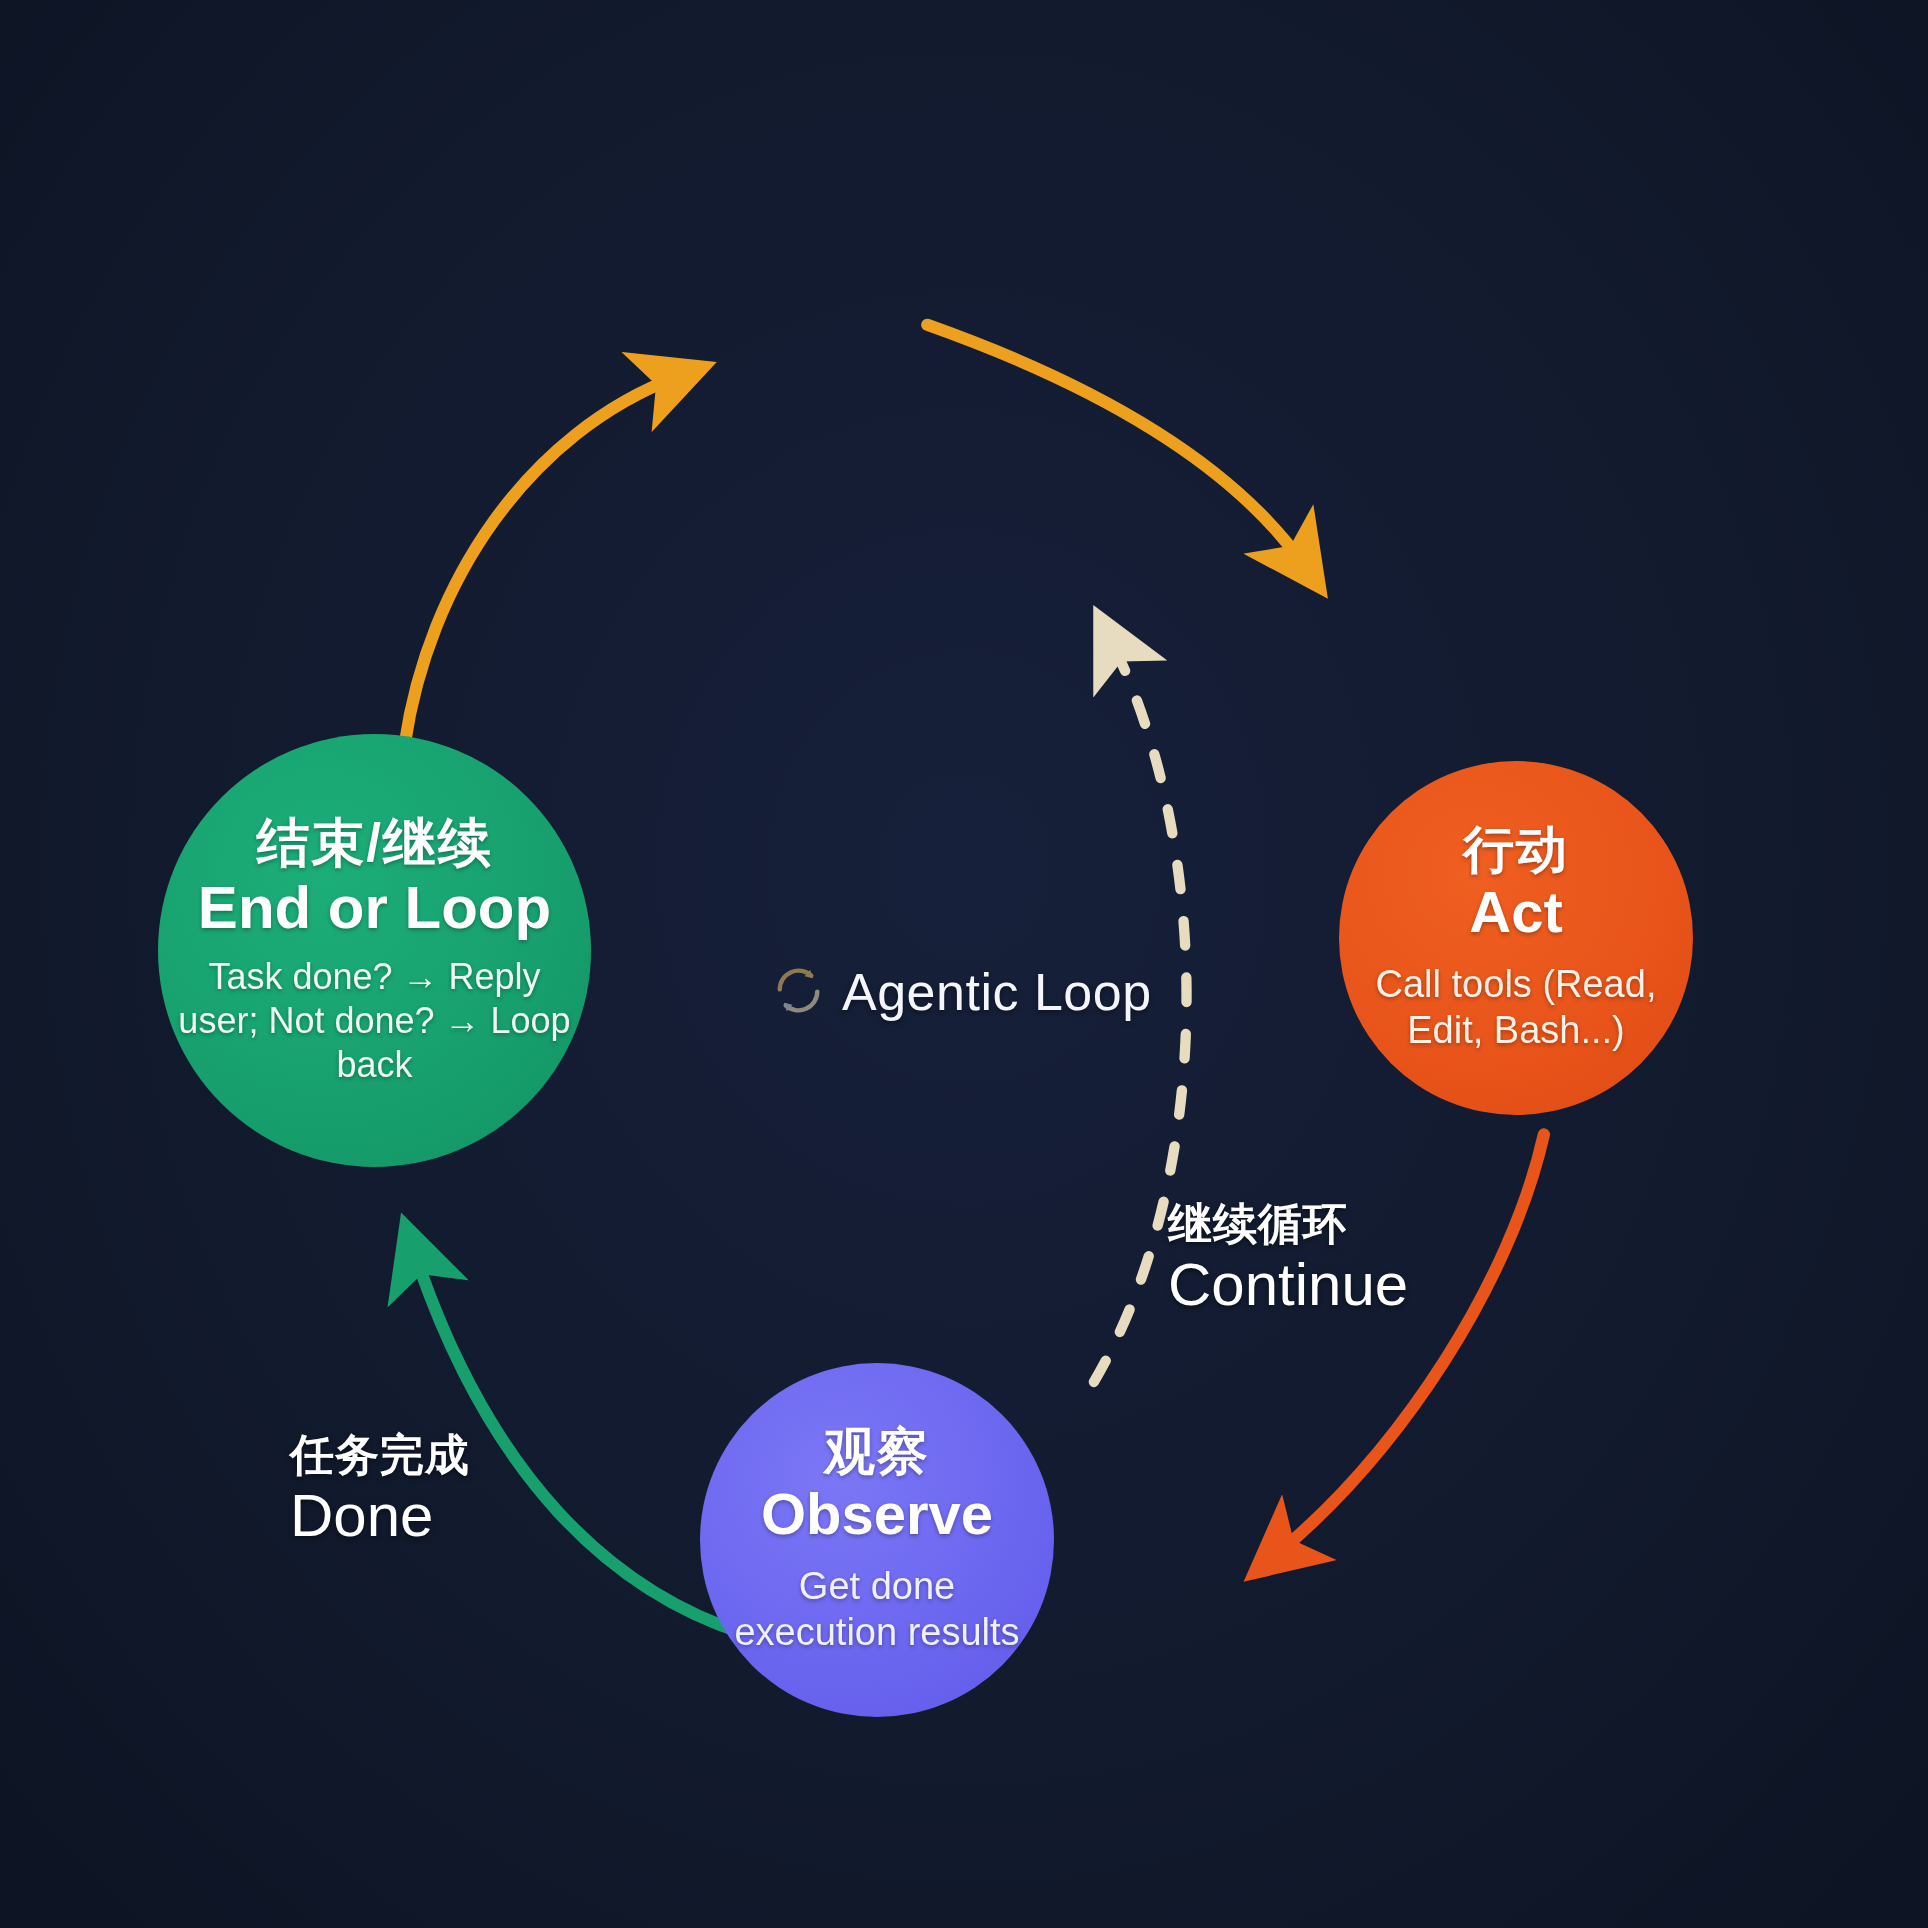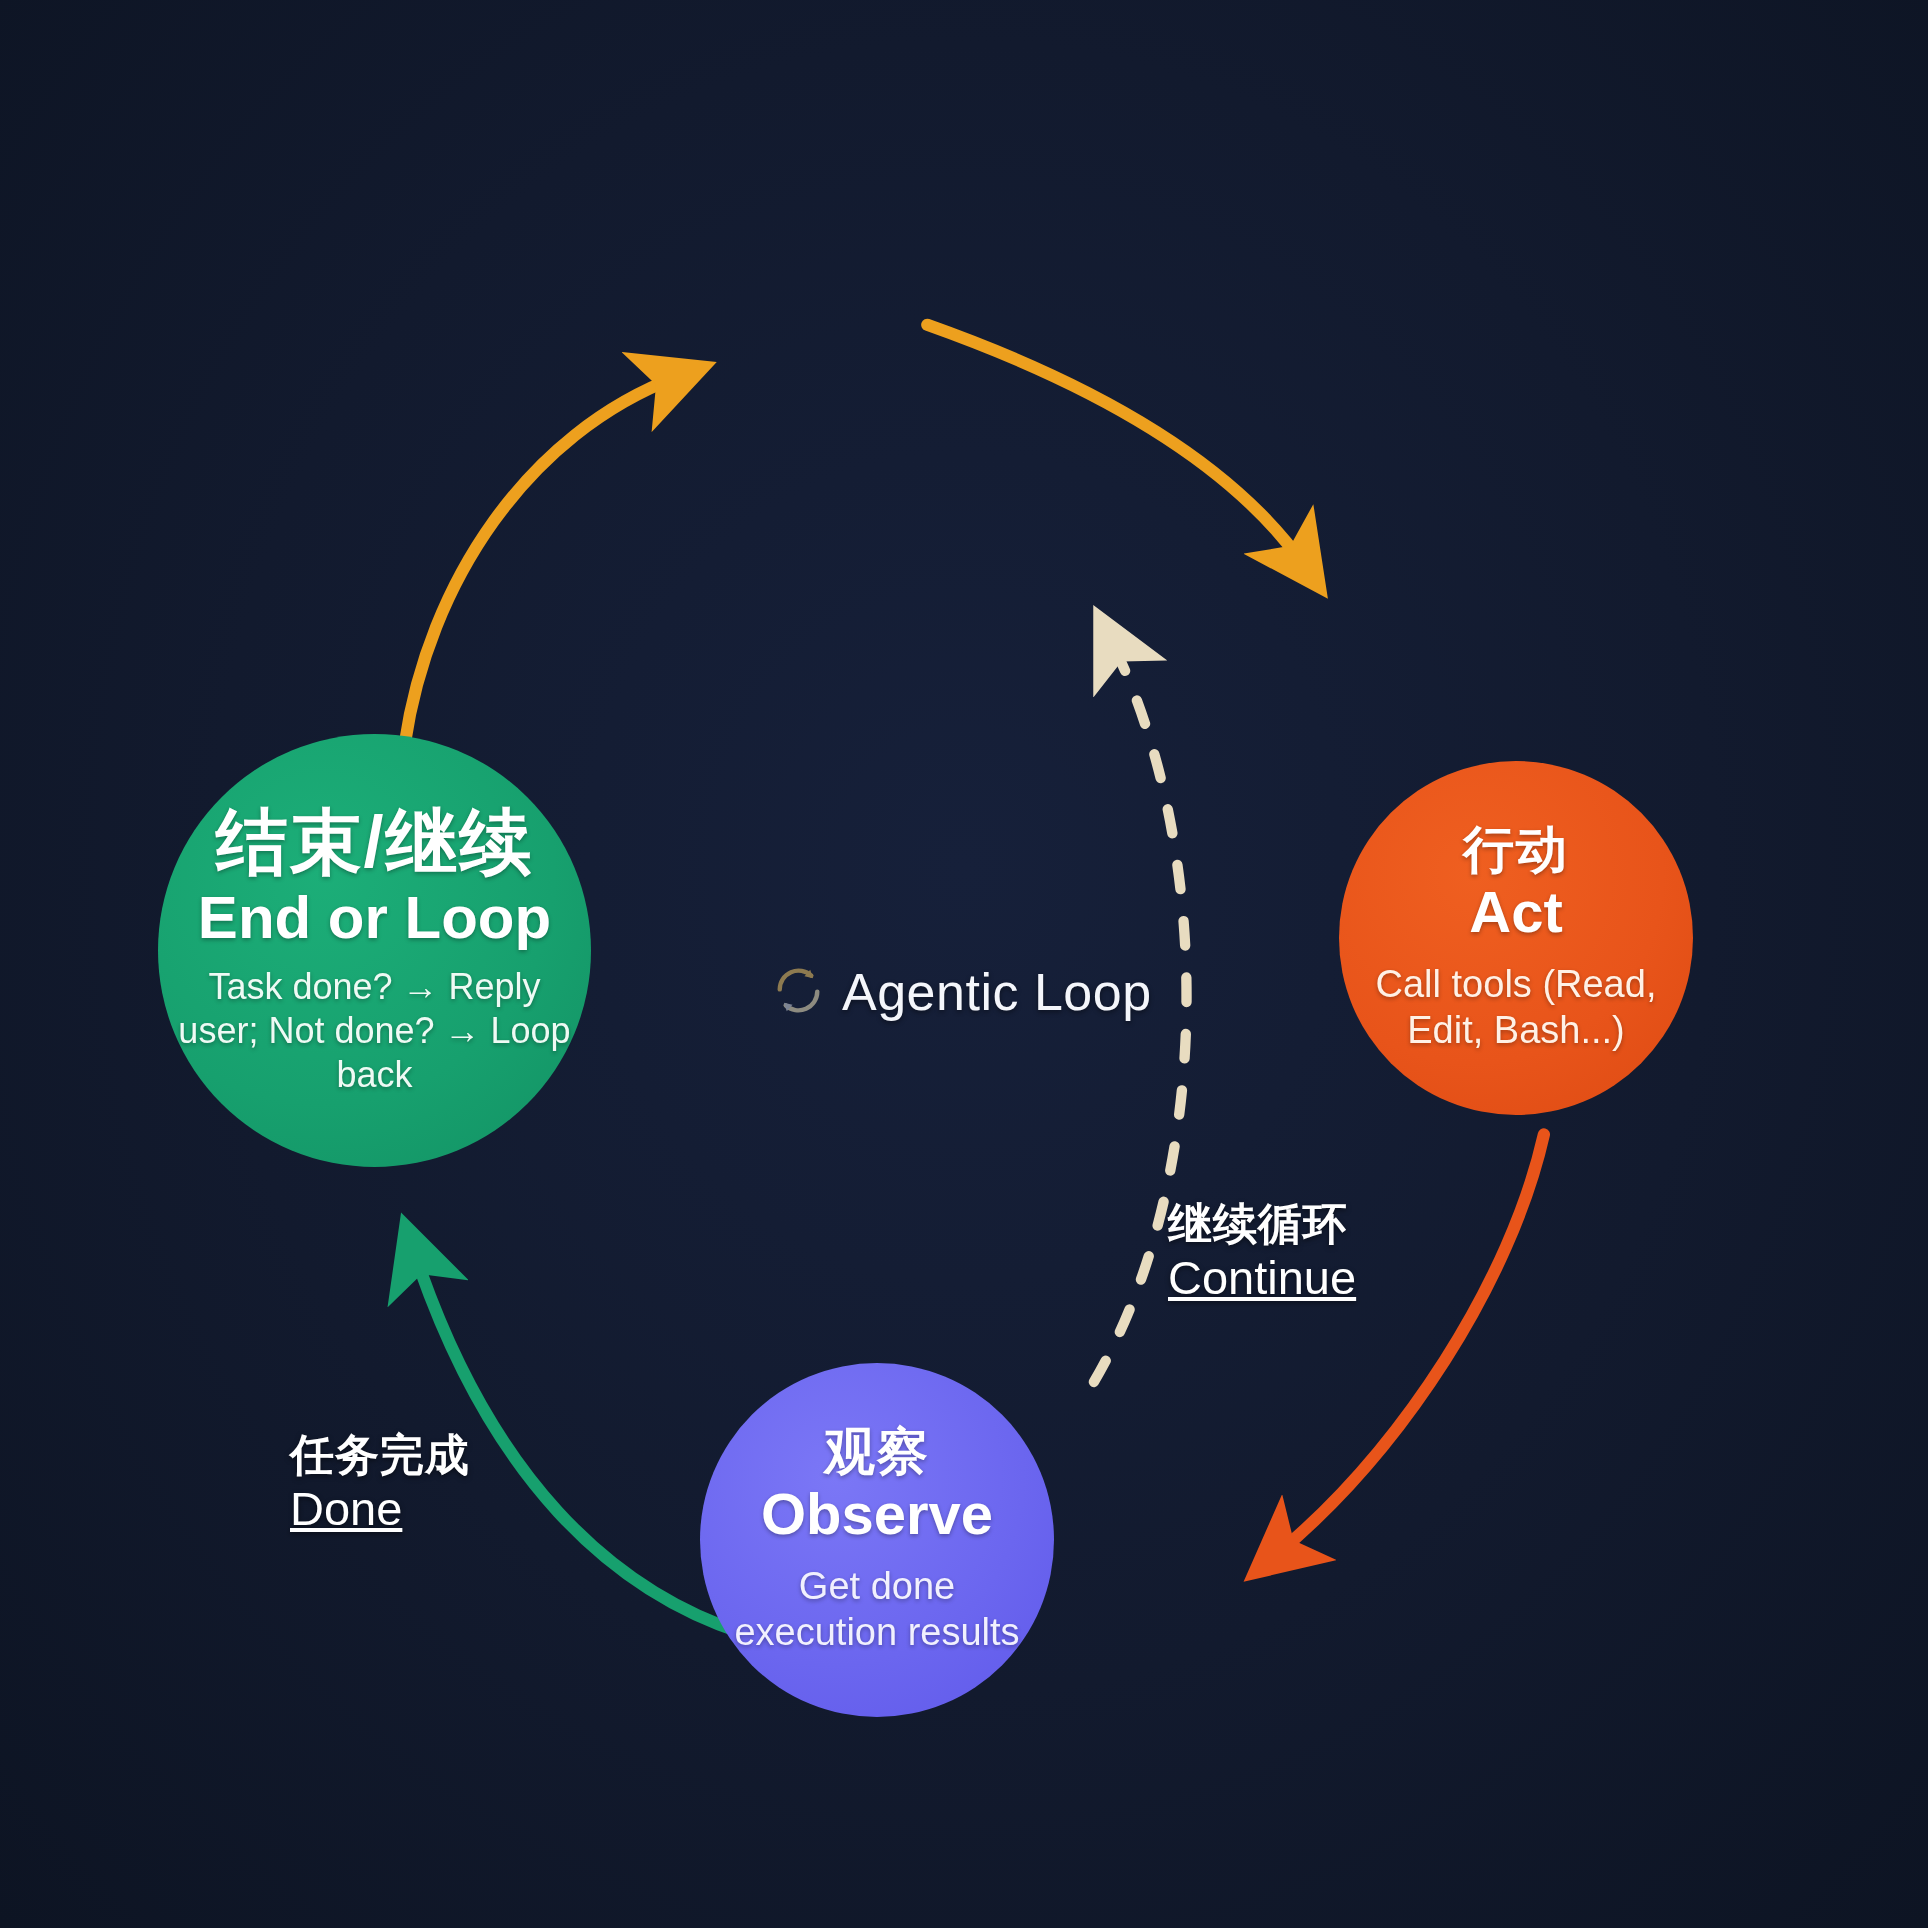--- a/index.html
+++ b/index.html
@@ -81,21 +81,21 @@
     background: radial-gradient(circle at 38% 32%, #7b77f6 0%, #6b66ef 58%, #5f58ea 100%);
   }
   #node-observe .desc { color: #f1f0fe; padding: 0 21px; }
 
   
   #node-end {
     left: 158px; top: 734px;
     width: 433px; height: 433px;
     background: radial-gradient(circle at 38% 32%, #1cae78 0%, #17a06e 58%, #129163 100%);
   }
-  #node-end .cn { font-size: 72px; }
+  #node-end .cn { font-size: 53px; }
   #node-end .en { font-size: 60px; }
   #node-end .desc { font-size: 36px; padding: 0 15px; color: #eefaf4; margin-top: 13px; }
 
   
   #center-label {
     position: absolute;
     left: 772px; top: 962px;
     width: 395px;
     display: flex;
     align-items: center;
@@ -112,21 +112,21 @@
 
   
   .edge-label {
     position: absolute;
     text-align: left;
     color: #ffffff;
     line-height: 1.18;
     text-shadow: 0 1.9px 5.6px rgba(0,0,0,0.5);
   }
   .edge-label .cn { font-size: 44px; font-weight: bold; letter-spacing: 0.9px; }
-  .edge-label .en { font-size: 47px; font-weight: normal; text-decoration: underline; }
+  .edge-label .en { font-size: 60px; font-weight: normal; }
 
   #label-continue { left: 1168px; top: 1198px; width: 301px; }
   #label-done { left: 290px; top: 1429px; width: 282px; }
 </style>
 </head>
 <body>
 
 <div id="stage">
 
   <svg id="edges" viewBox="0 0 2048 2048">

